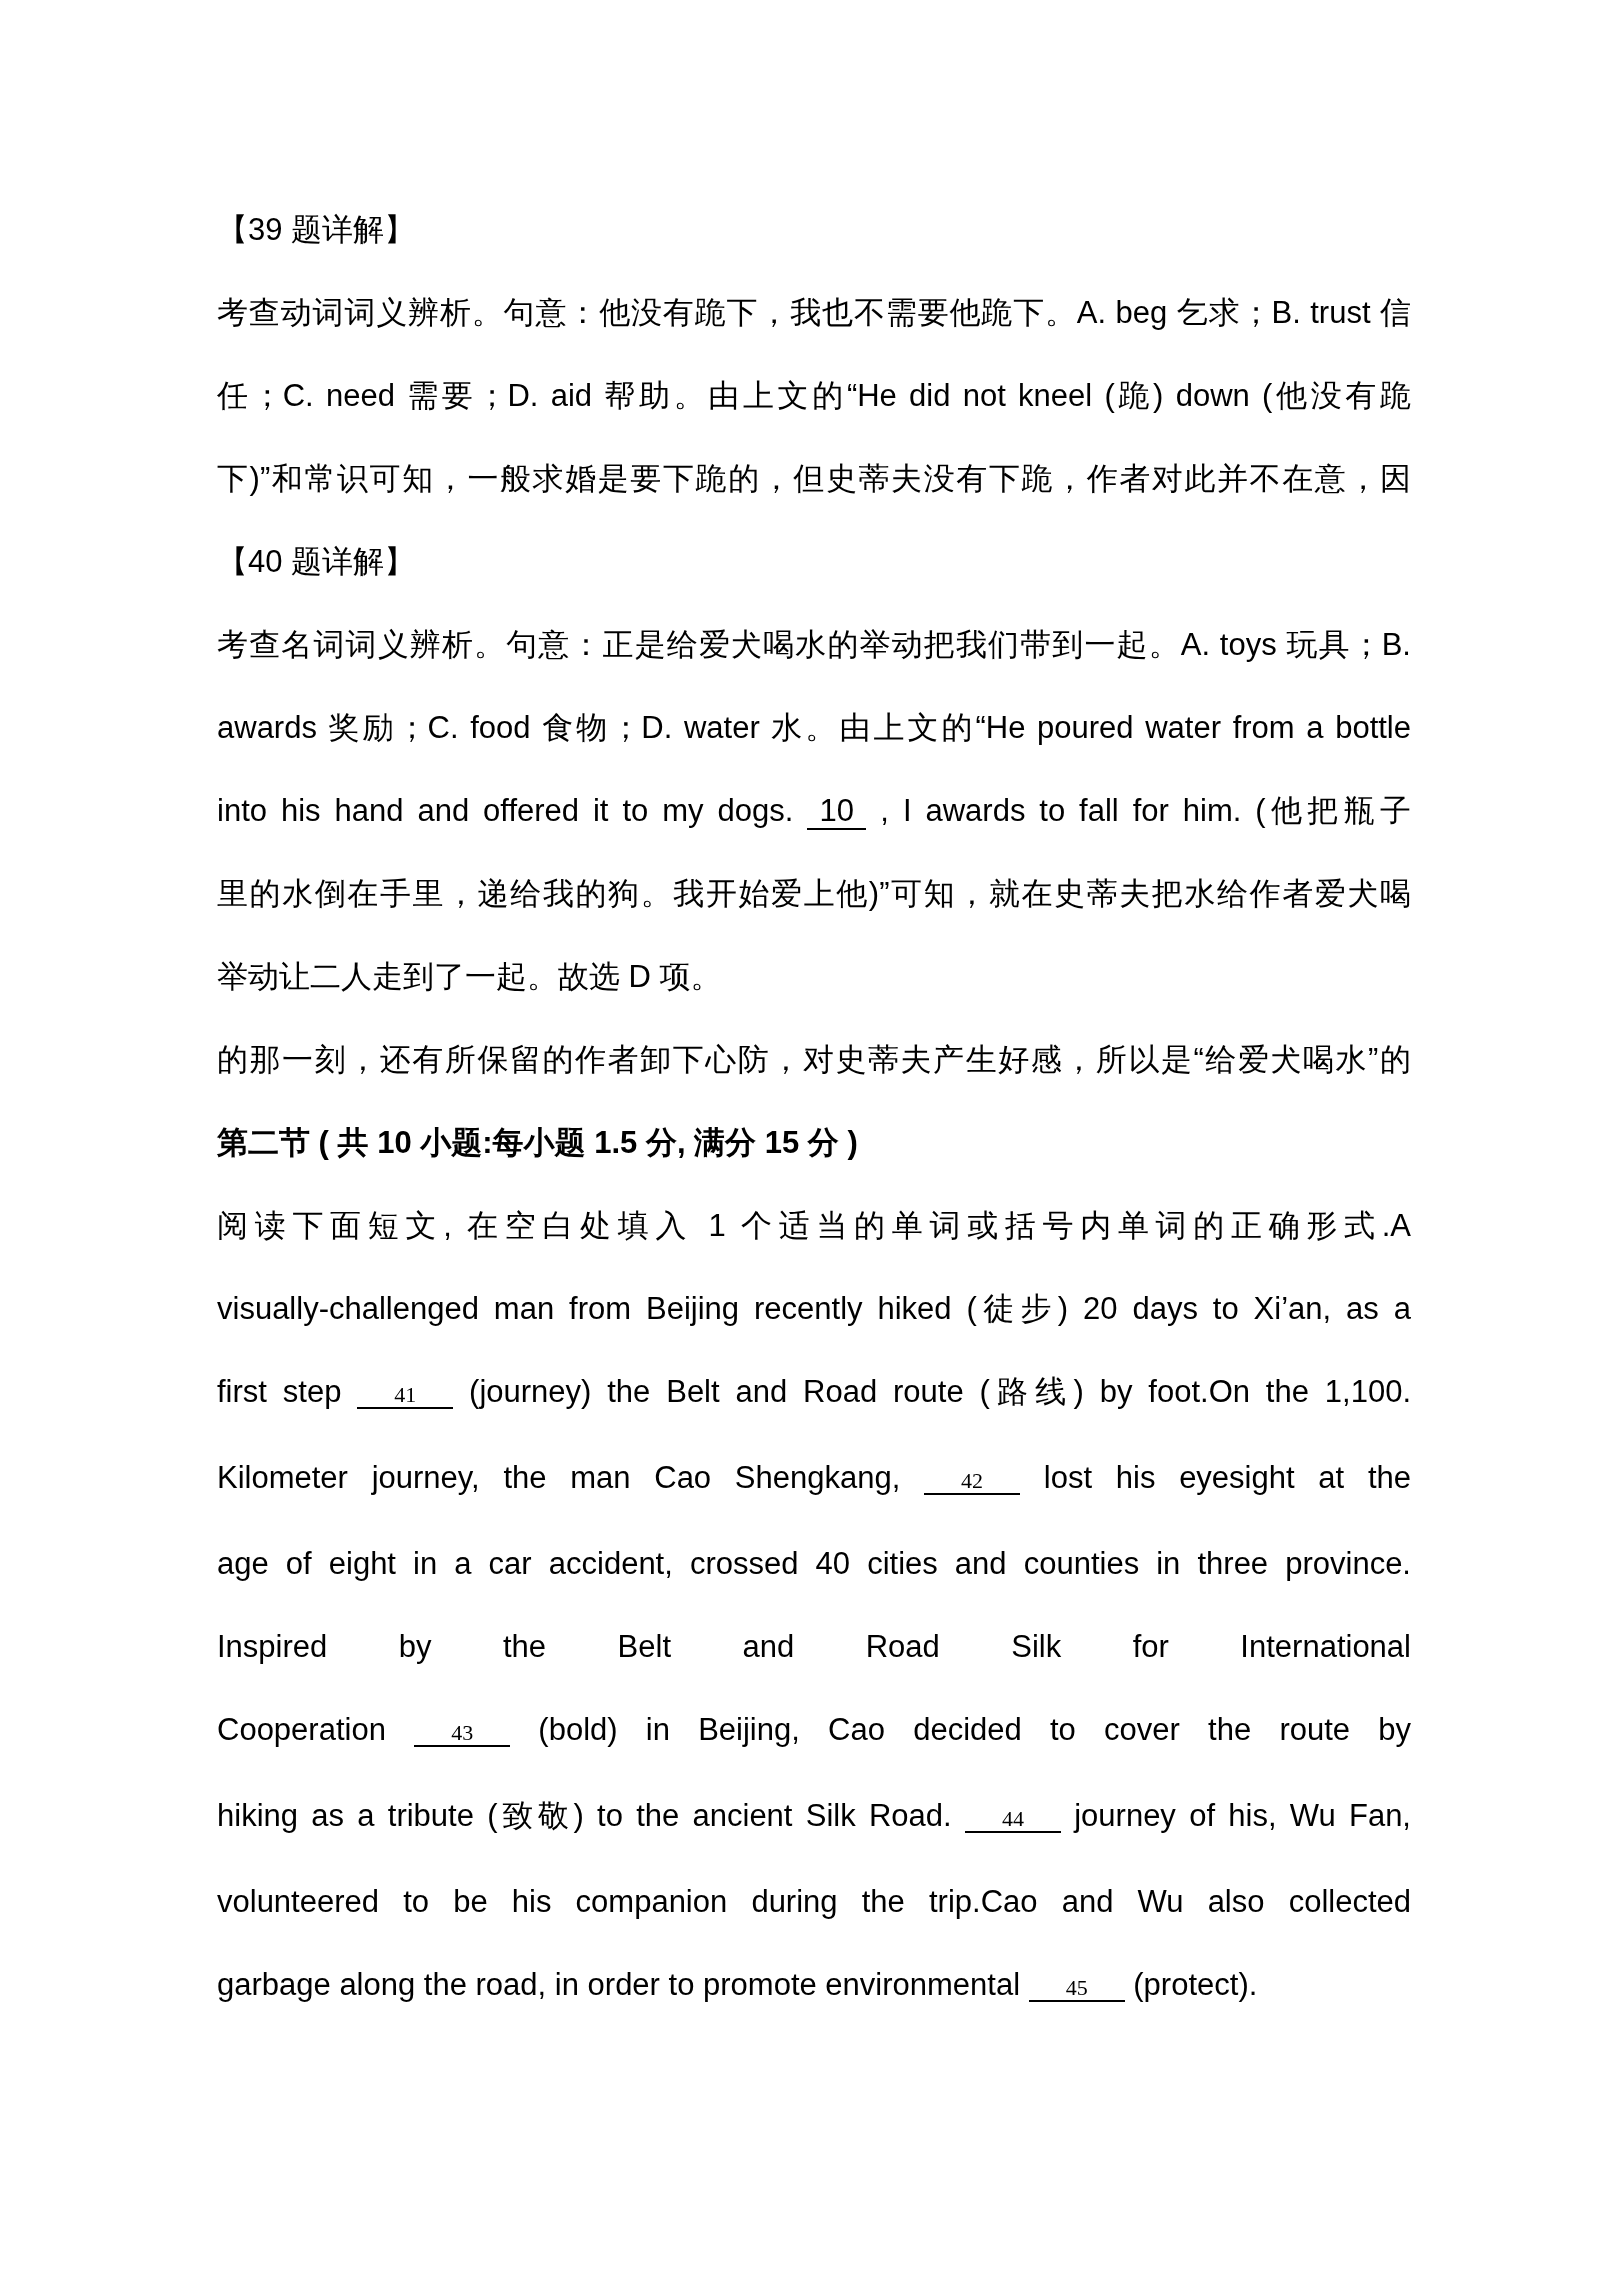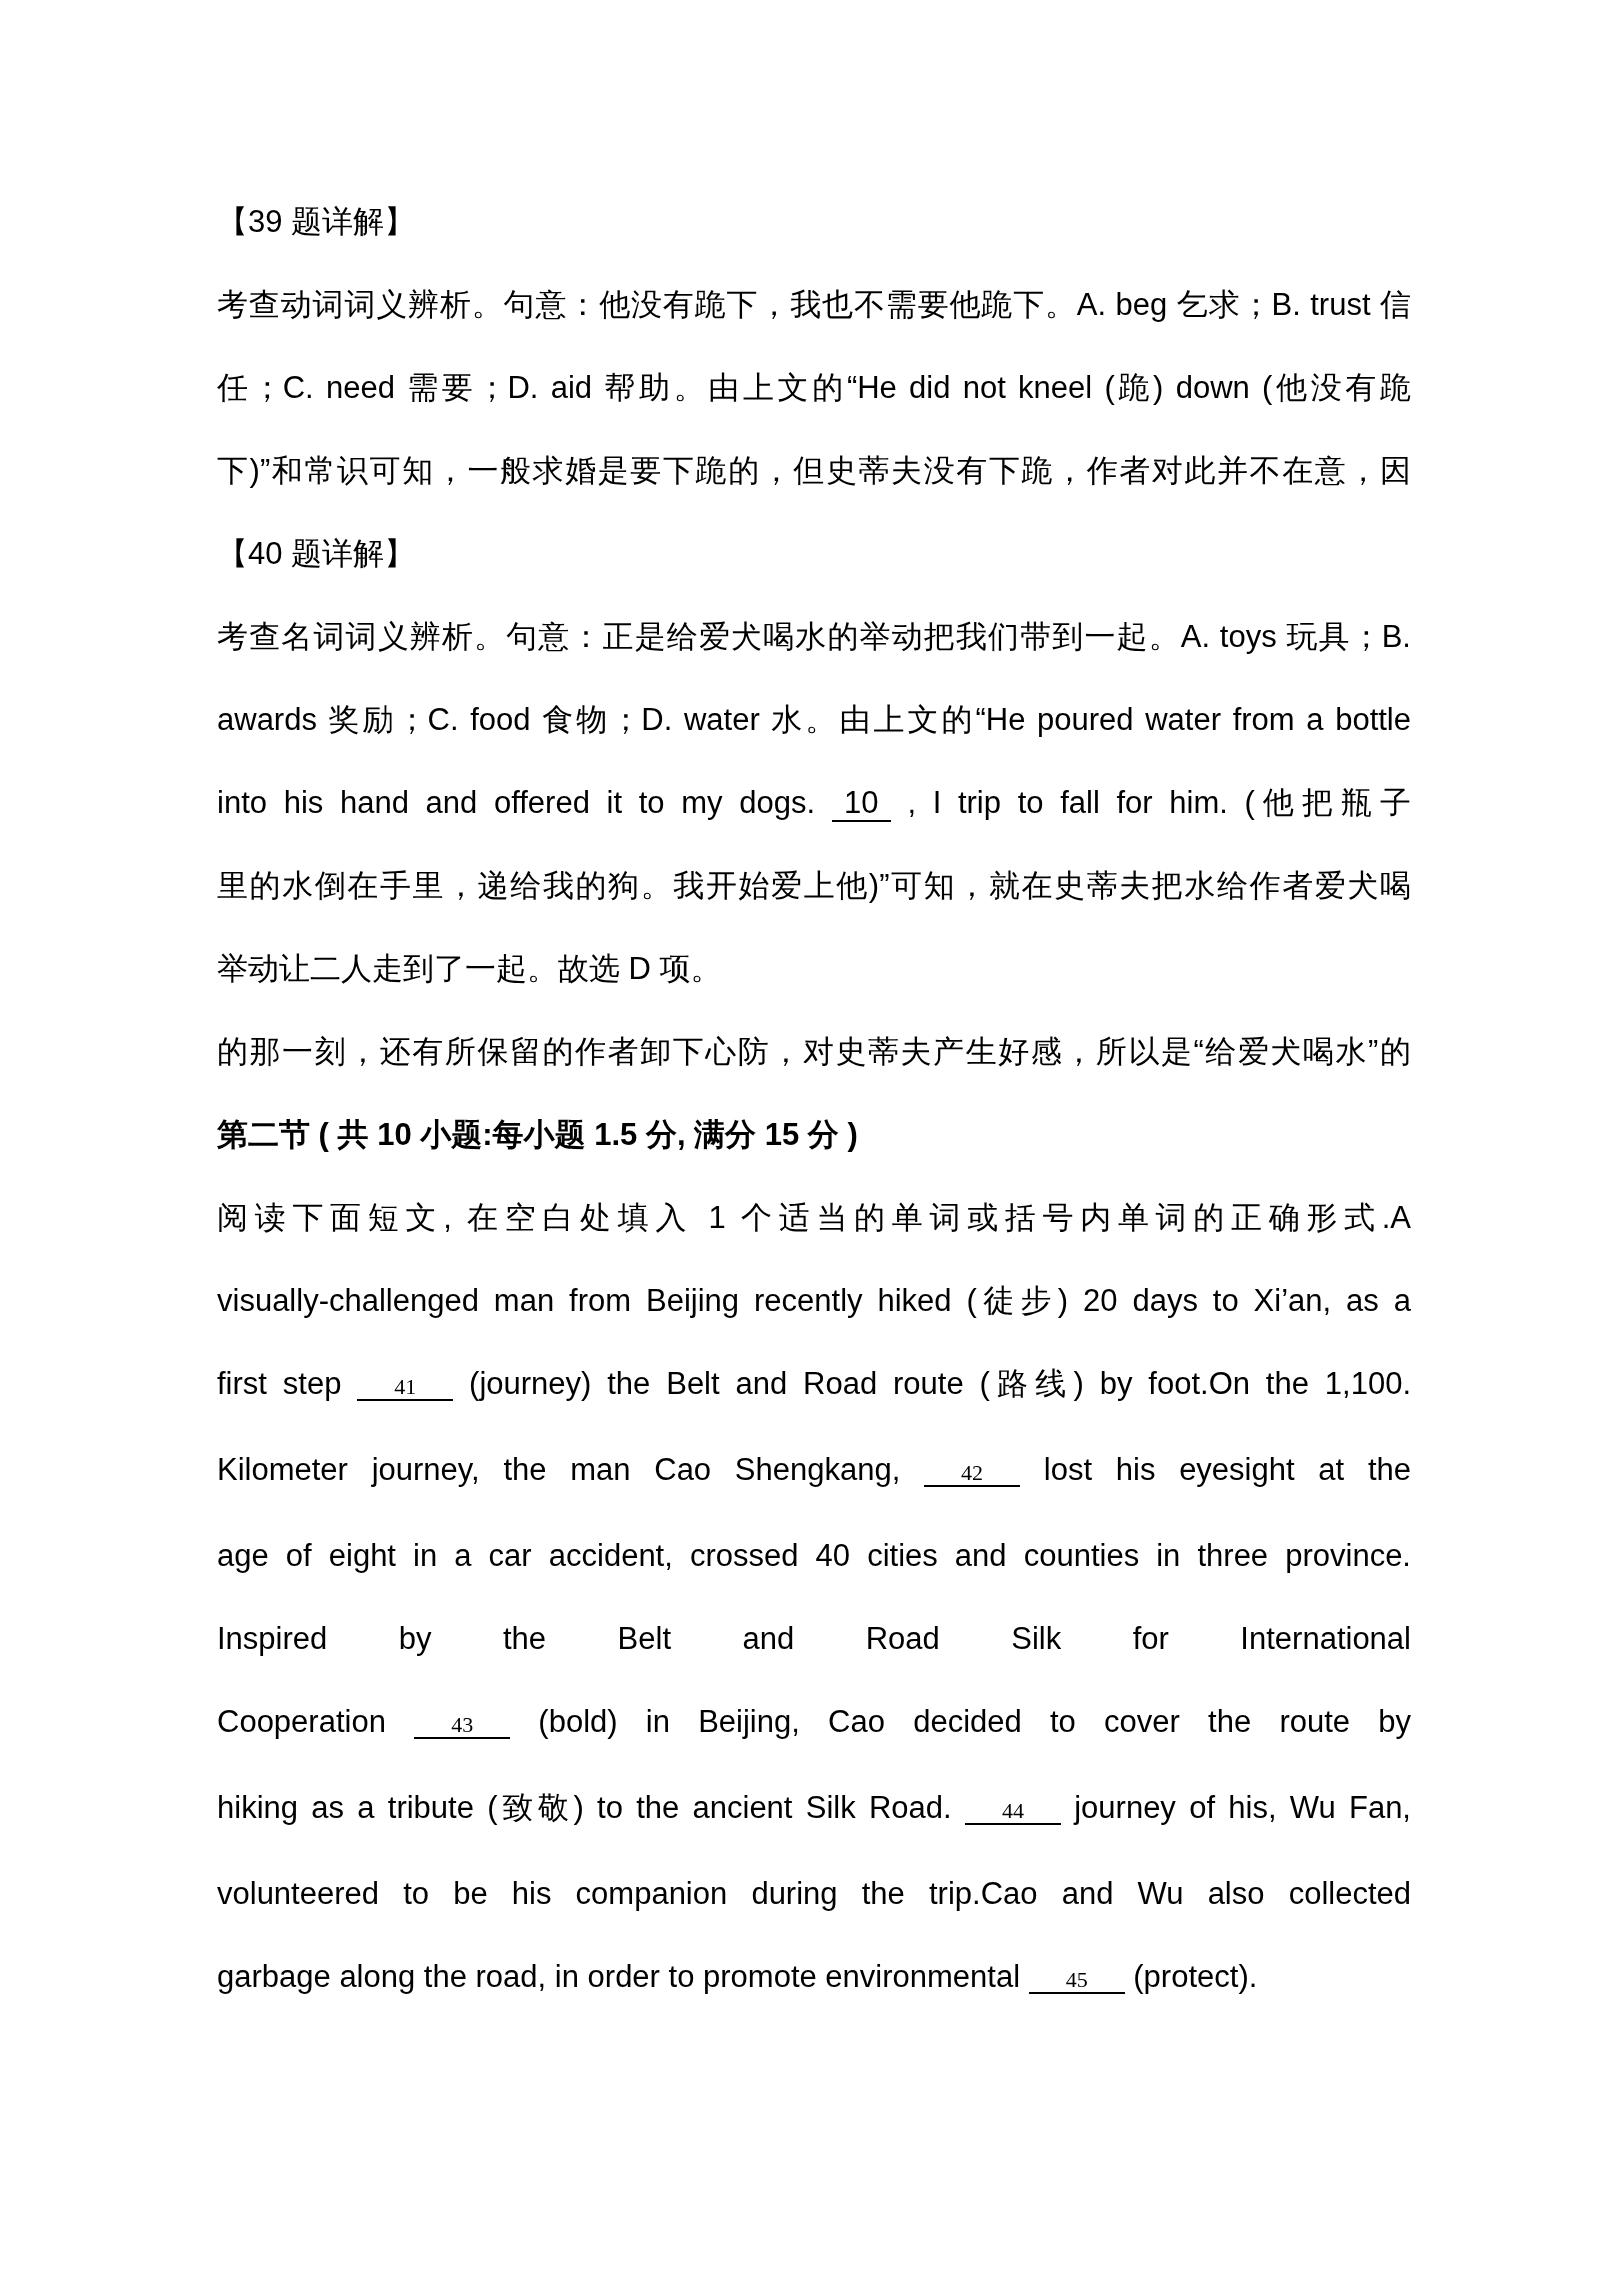--- a/index.html
+++ b/index.html
@@ -12,21 +12,21 @@
     height: 2295px;
     background: #ffffff;
     color: #000000;
     font-family: "Liberation Sans", "DejaVu Sans", sans-serif;
     overflow: hidden;
   }
 
   .content {
     position: absolute;
     left: 217px;
-    top: 180px;
+    top: 188px;
     width: 1194px;
   }
 
   .line {
     font-size: 31px;
     line-height: 83px;
     text-align: justify;
     text-align-last: justify;
   }
   .line.last { text-align-last: left; }
@@ -62,21 +62,21 @@
         <div class="line"><span class="seg">考查动词词义辨析。句意：他没有跪下，我也不需要他跪下。A. beg 乞求；B. trust 信</span></div>
         <div class="line"><span class="seg">任；C. need 需要；D. aid 帮助。由上文的“He did not kneel (跪) down (他没有跪</span></div>
         <div class="line"><span class="seg">下)”和常识可知，一般求婚是要下跪的，但史蒂夫没有下跪，作者对此并不在意，因</span></div>
       </div>
       <div class="block heading">
         <div class="line last"><span class="seg">【40 题详解】</span></div>
       </div>
       <div class="block para">
         <div class="line"><span class="seg">考查名词词义辨析。句意：正是给爱犬喝水的举动把我们带到一起。A. toys 玩具；B.</span></div>
         <div class="line"><span class="seg">awards 奖励；C. food 食物；D. water 水。由上文的“He poured water from a bottle</span></div>
-        <div class="line"><span class="seg">into his hand and offered it to my dogs. </span><span class="blank sans">10</span><span class="seg"> , I trip to fall for him. (他把瓶子</span></div>
+        <div class="line"><span class="seg">into his hand and offered it to my dogs. </span><span class="blank sans">10</span><span class="seg"> , I awards to fall for him. (他把瓶子</span></div>
         <div class="line"><span class="seg">里的水倒在手里，递给我的狗。我开始爱上他)”可知，就在史蒂夫把水给作者爱犬喝</span></div>
         <div class="line last"><span class="seg">举动让二人走到了一起。故选 D 项。</span></div>
         <div class="line"><span class="seg">的那一刻，还有所保留的作者卸下心防，对史蒂夫产生好感，所以是“给爱犬喝水”的</span></div>
       </div>
       <div class="block section-heading">
         <div class="line last"><span class="seg">第二节 ( 共 10 小题:每小题 1.5 分, 满分 15 分 )</span></div>
       </div>
       <div class="block para">
         <div class="line"><span class="seg">阅读下面短文, 在空白处填入 1 个适当的单词或括号内单词的正确形式.A</span></div>
         <div class="line"><span class="seg">visually-challenged man from Beijing recently hiked (徒步) 20 days to Xi’an, as a</span></div>

